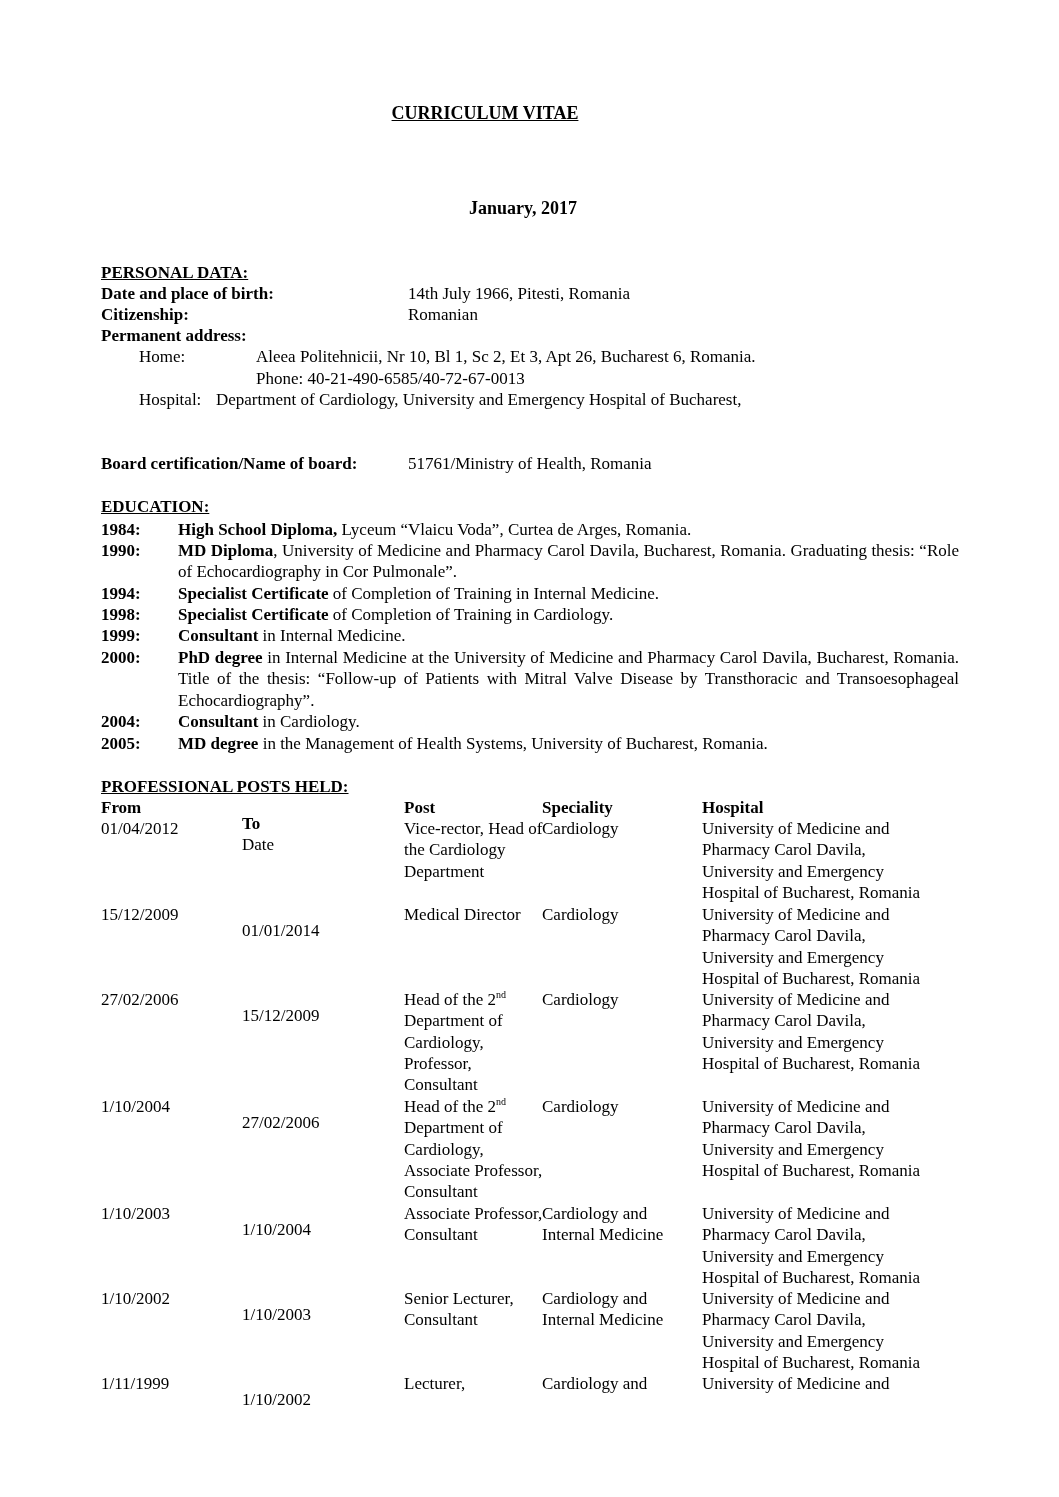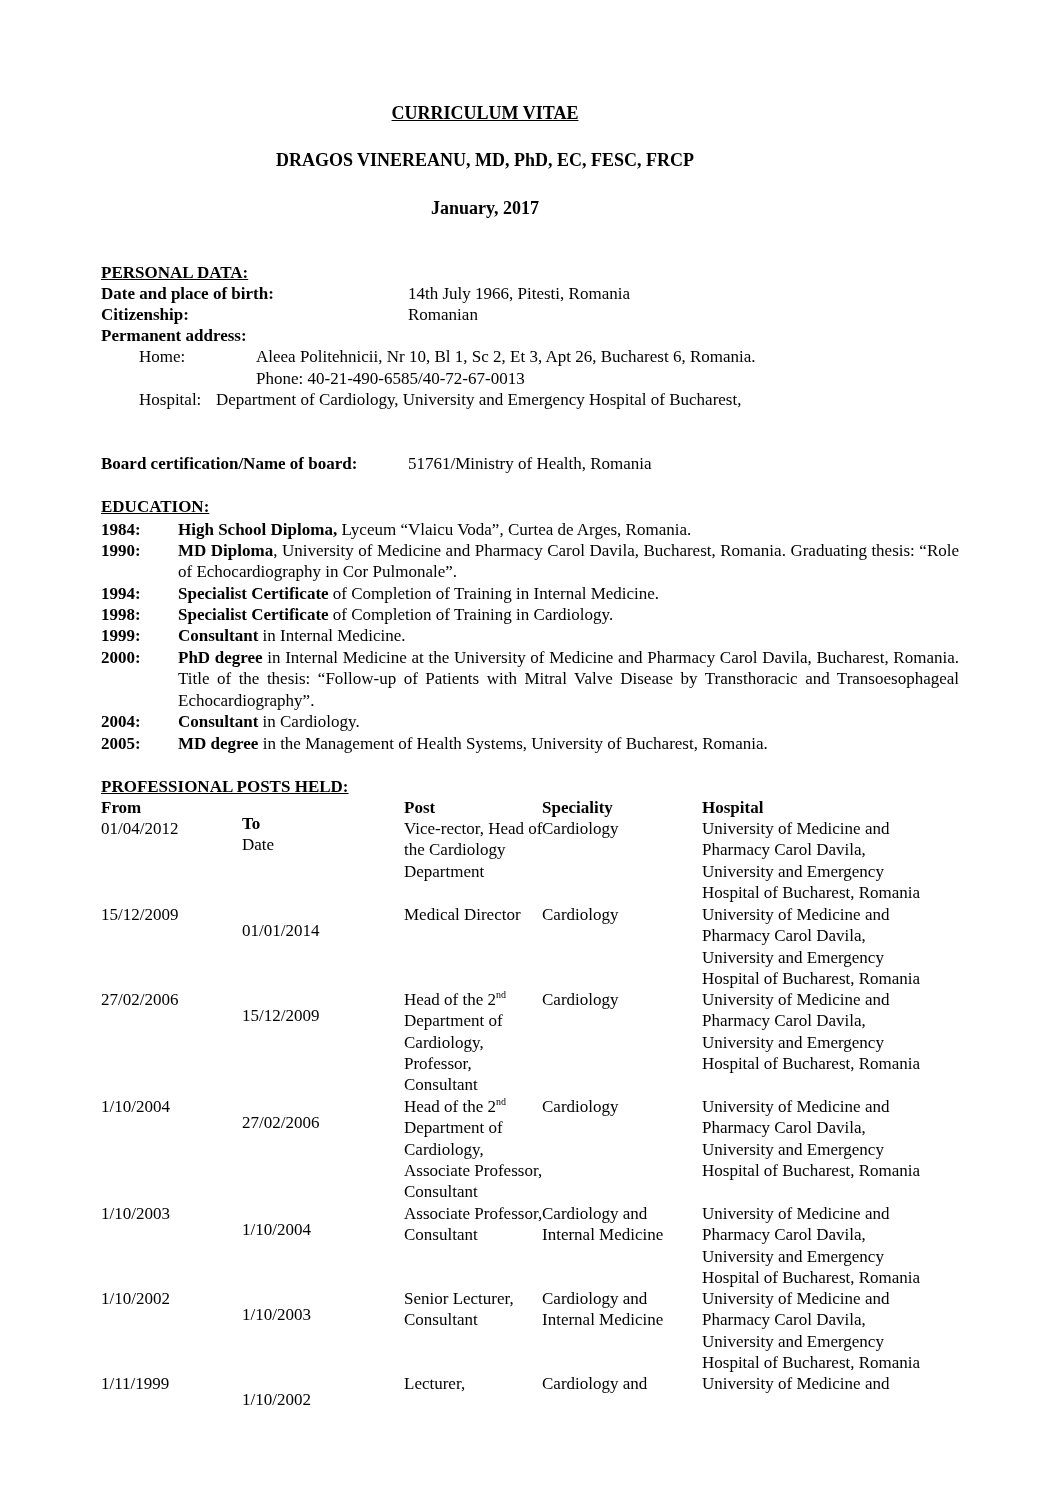--- a/index.html
+++ b/index.html
@@ -27,22 +27,21 @@
   .trow { position: absolute; left: 101px; width: 860px; line-height: 21.3px; }
   .trow .col { white-space: pre-line; }
   sup { font-size: 10px; line-height: 0; vertical-align: 7px; }
 </style>
 </head>
 <body>
 
 <div class="page">
 
   <div class="center u" style="top:103px; font-size:18px;">CURRICULUM VITAE</div>
-  <div class="center" style="top:150px; font-size:18px;">DRAGOS VINEREANU, MD, PhD, EC, FESC, FRCP</div>
-  <div class="center" style="top:198px; font-size:18px;">January, 2017</div>
+  <div class="center" style="top:198px; font-size:18px;padding-left:38px;">January, 2017</div>
 
   <div class="abs section-title" style="left:101px; top:262px;">PERSONAL DATA:</div>
   <div class="abs b" style="left:101px; top:283px;">Date and place of birth:</div>
   <div class="abs" style="left:408px; top:283px;">14th July 1966, Pitesti, Romania</div>
   <div class="abs b" style="left:101px; top:304px;">Citizenship:</div>
   <div class="abs" style="left:408px; top:304px;">Romanian</div>
   <div class="abs b" style="left:101px; top:325px;">Permanent address:</div>
   <div class="abs" style="left:139px; top:346px;">Home:</div>
   <div class="abs" style="left:256px; top:346px;">Aleea Politehnicii, Nr 10, Bl 1, Sc 2, Et 3, Apt 26, Bucharest 6, Romania.</div>
   <div class="abs" style="left:256px; top:368px;">Phone: 40-21-490-6585/40-72-67-0013</div>

